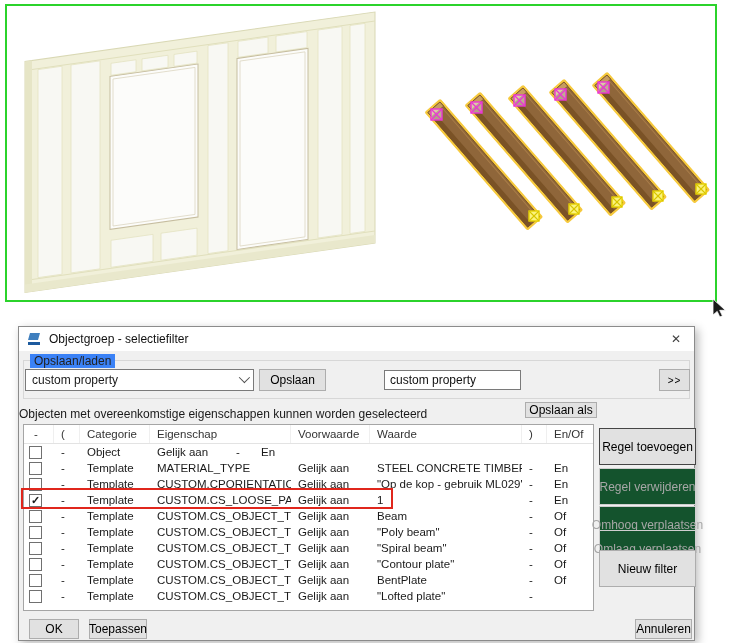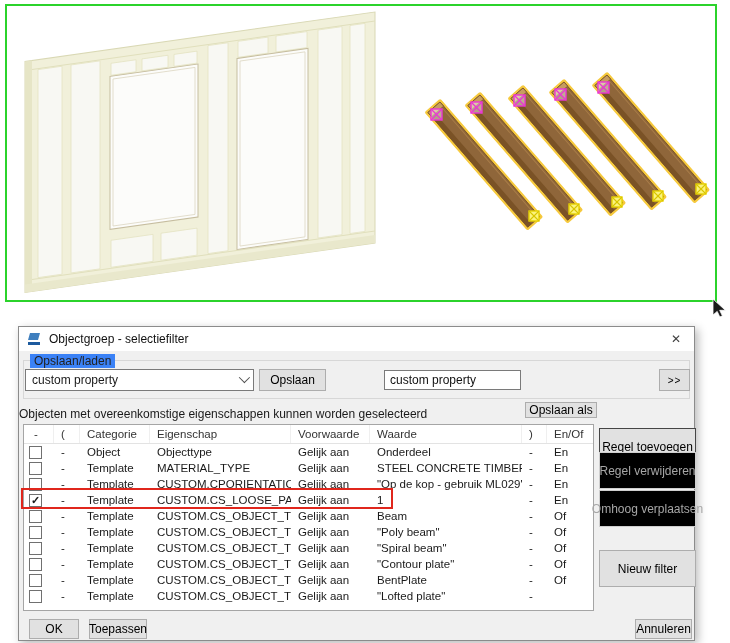--- a/index.html
+++ b/index.html
@@ -34,21 +34,21 @@
   .combo { position: absolute; left: 6px; top: 42px; width: 229px; height: 22px;
     background: #fff; border: 1px solid #7a7a7a; display: flex; align-items: center;
     padding: 0 6px; }
   .combo .combo-text { flex: 1 1 auto; white-space: nowrap; overflow: hidden; }
   .chev { width: 8px; height: 8px; border-right: 1.6px solid #505050; border-bottom: 1.6px solid #505050;
     transform: rotate(45deg) translateY(-2px); flex: 0 0 auto; margin-bottom: 3px; }
 
   .btn { background: #e1e1e1; border: 1px solid #adadad; display: flex; align-items: center;
     justify-content: center; font-size: 12px; color: #000; white-space: nowrap; cursor: default; }
   .btn.default { border-color: #454545; }
-  .btn.disabled { color: #a7a7a7; border-color: #cfcfcf; background: #000000; }
+  .btn.disabled { color: #a7a7a7; border-color: #cfcfcf; background: #14532d; margin-top: 16px; }
 
   .btn-opslaan     { position: absolute; left: 240px; top: 42px; width: 67px; height: 22px; }
   .text-input      { position: absolute; left: 365px; top: 43px; width: 137px; height: 20px;
     border: 1px solid #7a7a7a; background: #fff; font-family: "Liberation Sans", sans-serif;
     font-size: 12px; padding: 0 5px; color: #111; }
   .btn-opslaan-als { position: absolute; left: 506px; top: 42px; width: 72px; height: 16px; margin-top: 33px; }
   .btn-expand      { position: absolute; left: 640px; top: 42px; width: 31px; height: 22px;
     font-size: 10px; letter-spacing: 1px; }
 
   .desc { position: absolute; left: 0; top: 80px; font-size: 12px; color: #1a1a1a; }
@@ -207,23 +207,21 @@
       <div class="th c6">)</div>
       <div class="th c7">En/Of</div>
     </div>
 
     <div class="trow">
       <div class="td c0">
           <div class="cb"></div>
         </div>
       <div class="td c1">-</div>
       <div class="td c2">Object</div>
-      <div class="td c3">Objecttype</div>
-      <div class="td c4">Gelijk aan</div>
-      <div class="td c5">Onderdeel</div>
+      <div class="td c4">Gelijk aan</div>
       <div class="td c6">-</div>
       <div class="td c7">En</div>
     </div>
     <div class="trow">
       <div class="td c0">
           <div class="cb"></div>
         </div>
       <div class="td c1">-</div>
       <div class="td c2">Template</div>
       <div class="td c3">MATERIAL_TYPE</div>
@@ -330,18 +328,19 @@
       <div class="td c6">-</div>
       <div class="td c7"></div>
     </div>
   </div>
 
   <div class="row-highlight"></div>
 
   <div class="btn default sbtn sb0">Regel toevoegen</div>
   <div class="btn sbtn sb1 disabled">Regel verwijderen</div>
   <div class="btn sbtn sb2 disabled">Omhoog verplaatsen</div>
+  <div class="btn sbtn sb3 disabled">Omlaag verplaatsen</div>
   <div class="btn sbtn sb4">Nieuw filter</div>
 
   <div class="btn btn-ok">OK</div>
   <div class="btn btn-apply">Toepassen</div>
   <div class="btn btn-cancel">Annuleren</div>
 </div>
 
 </body></html>

